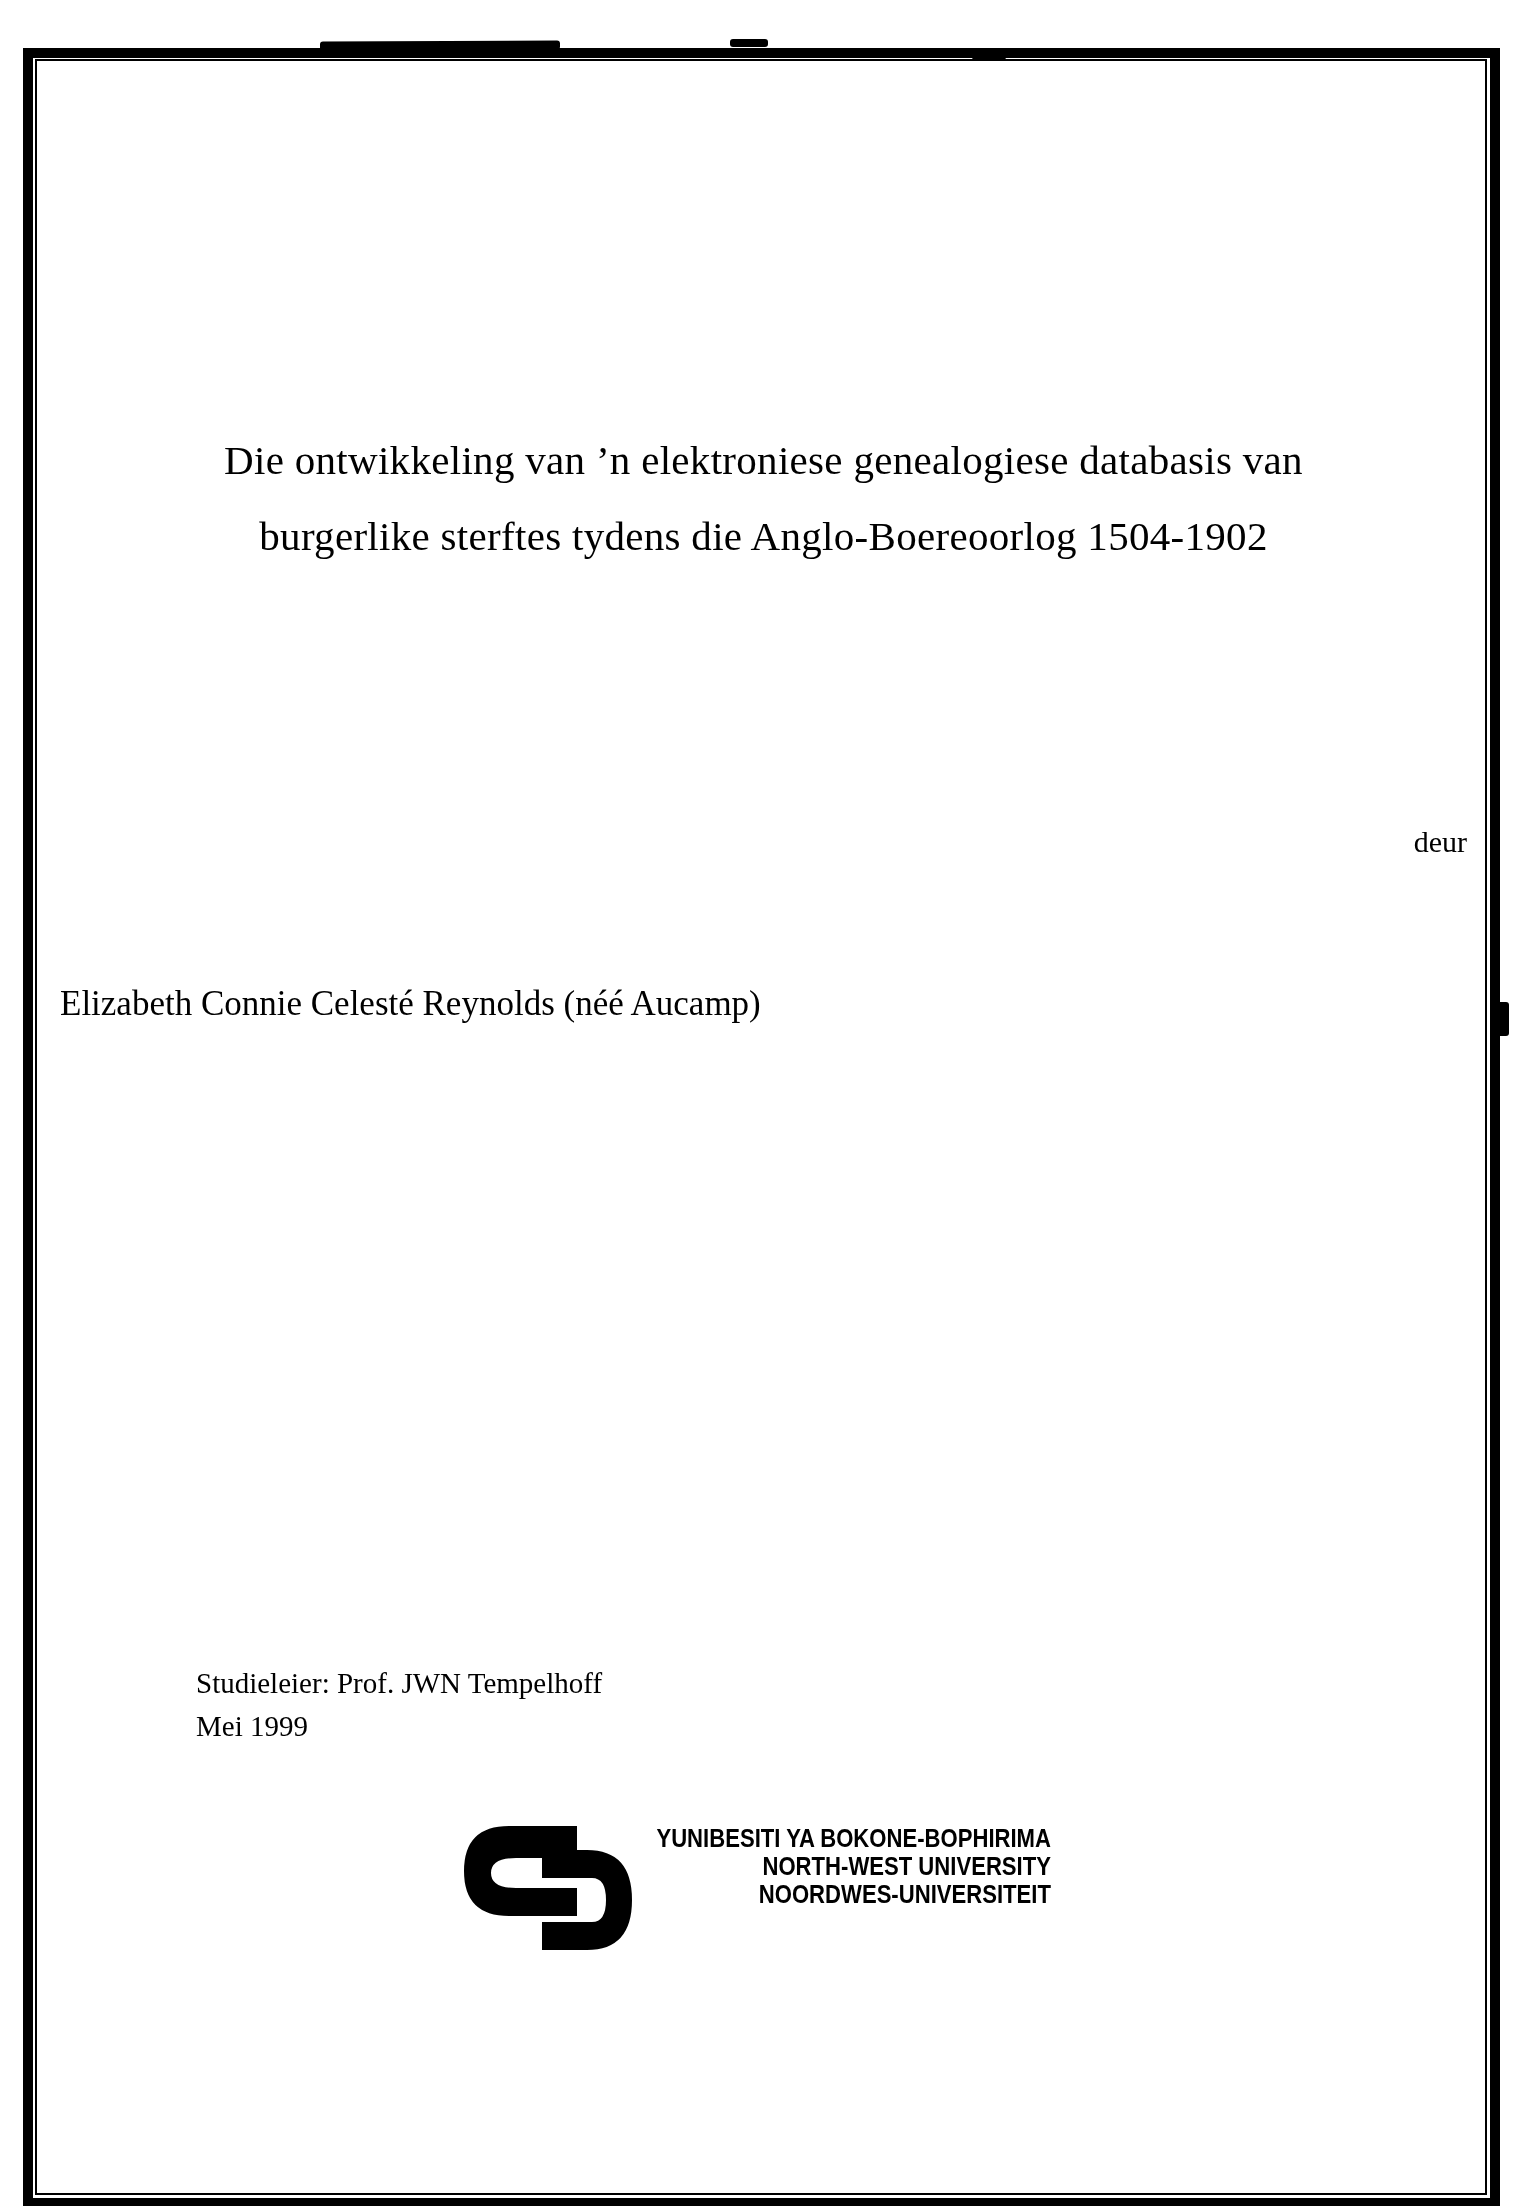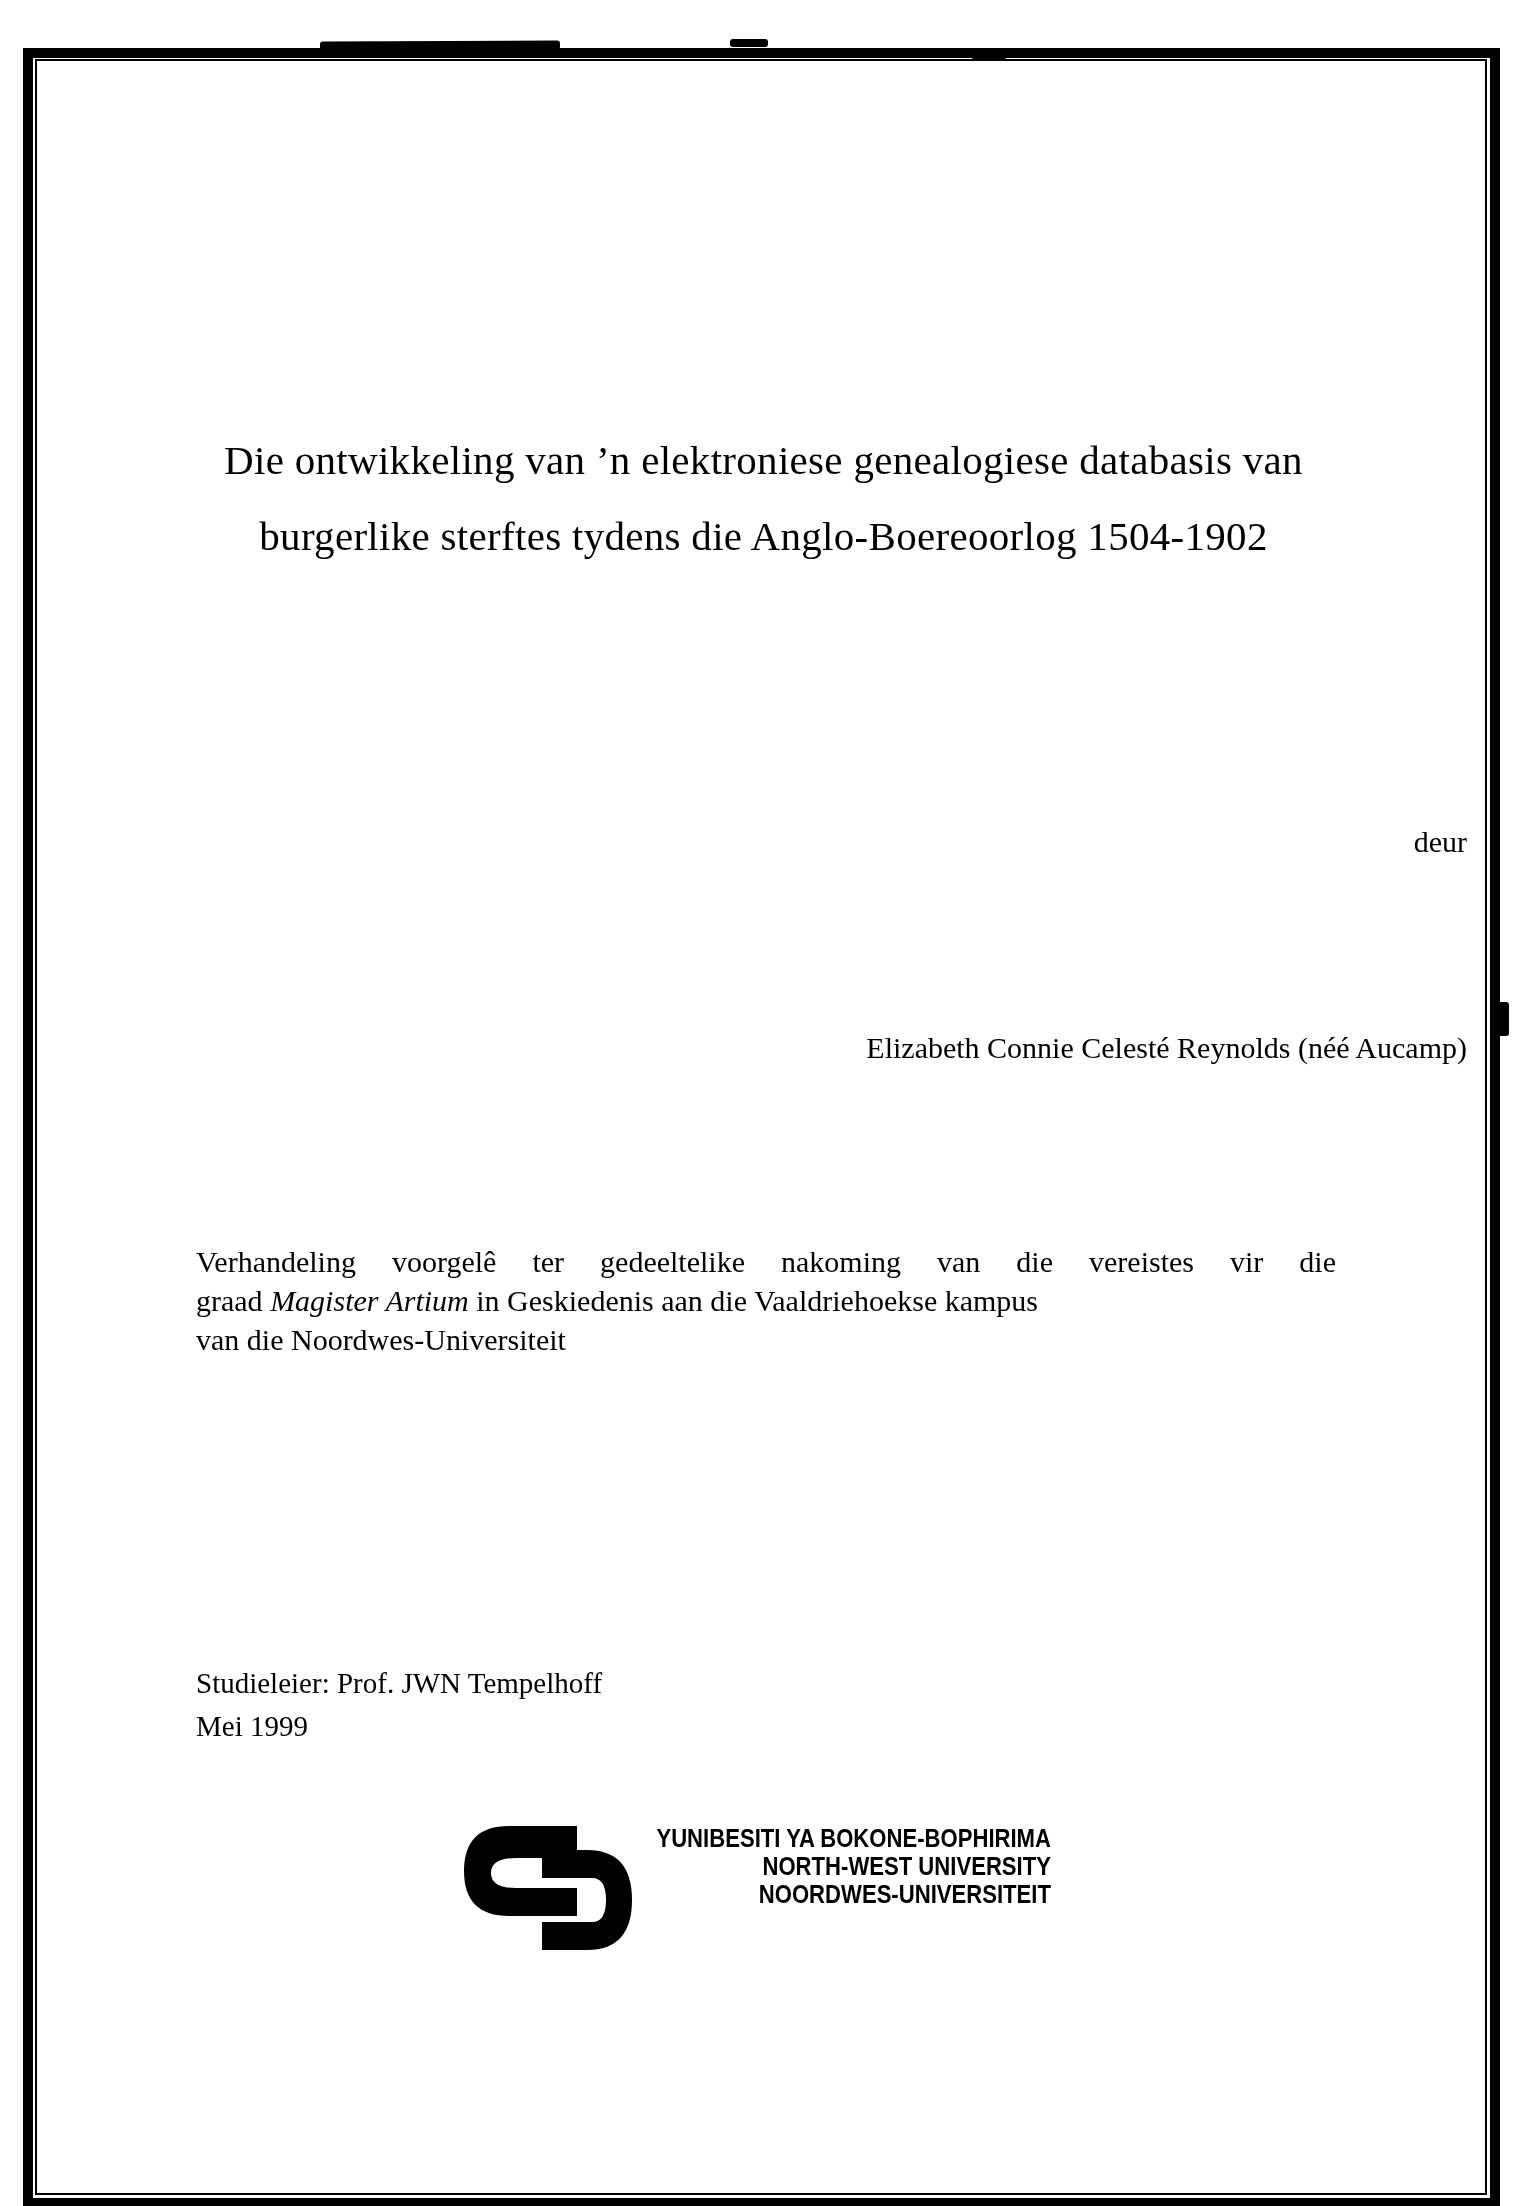--- a/index.html
+++ b/index.html
@@ -56,24 +56,24 @@
     top: 800px;
     font-size: 30px;
     line-height: 36px;
     text-align: right;
     font-family: Liberation Serif, serif;
   }
 
   .author {
     position: absolute;
     left: 60px; right: 60px;
-    top: 1002px;
-    font-size: 30px;
+    top: 958px;
+    font-size: 35px;
     line-height: 44px;
-    text-align: right;
+    text-align: left;
   }
 
   .statement {
     position: absolute;
     left: 196px;
     width: 1140px;
     top: 1218px;
     font-size: 30px;
     line-height: 39px;
     text-align: left;
@@ -129,25 +129,20 @@
 
   <h1 class="title">
     <span class="tline">Die ontwikkeling van ’n elektroniese genealogiese databasis van</span>
     <span class="tline">burgerlike sterftes tydens die Anglo-Boereoorlog 1504-1902</span>
   </h1>
 
   <div class="byline">deur</div>
 
   <div class="author">Elizabeth Connie Celesté Reynolds (néé Aucamp)</div>
 
-  <div class="statement">
-    <div class="just">Verhandeling voorgelê ter gedeeltelike nakoming van die vereistes vir die</div>
-    <div><span>graad </span><i>Magister Artium</i><span> in Geskiedenis aan die Vaaldriehoekse kampus</span></div>
-    <div>van die Noordwes-Universiteit</div>
-  </div>
 
   <div class="supervisor">
     <div>Studieleier: Prof. JWN Tempelhoff</div>
     <div>Mei 1999</div>
   </div>
 
   <svg class="logo" viewBox="0 0 168 125" xmlns="http://www.w3.org/2000/svg" aria-hidden="true">
     <path fill="#000" d="M113,0 L45,0 Q0,0 0,45 Q0,90 45,90 L113,90 L113,62 L52,62 Q27,62 27,47 Q27,32 52,32 L113,32 Z"></path>
     <path fill="#000" d="M78,24 L123,24 Q168,24 168,74 Q168,124 123,124 L78,124 L78,96 L128,96 Q142,96 142,74 Q142,52 128,52 L78,52 Z"></path>
   </svg>

